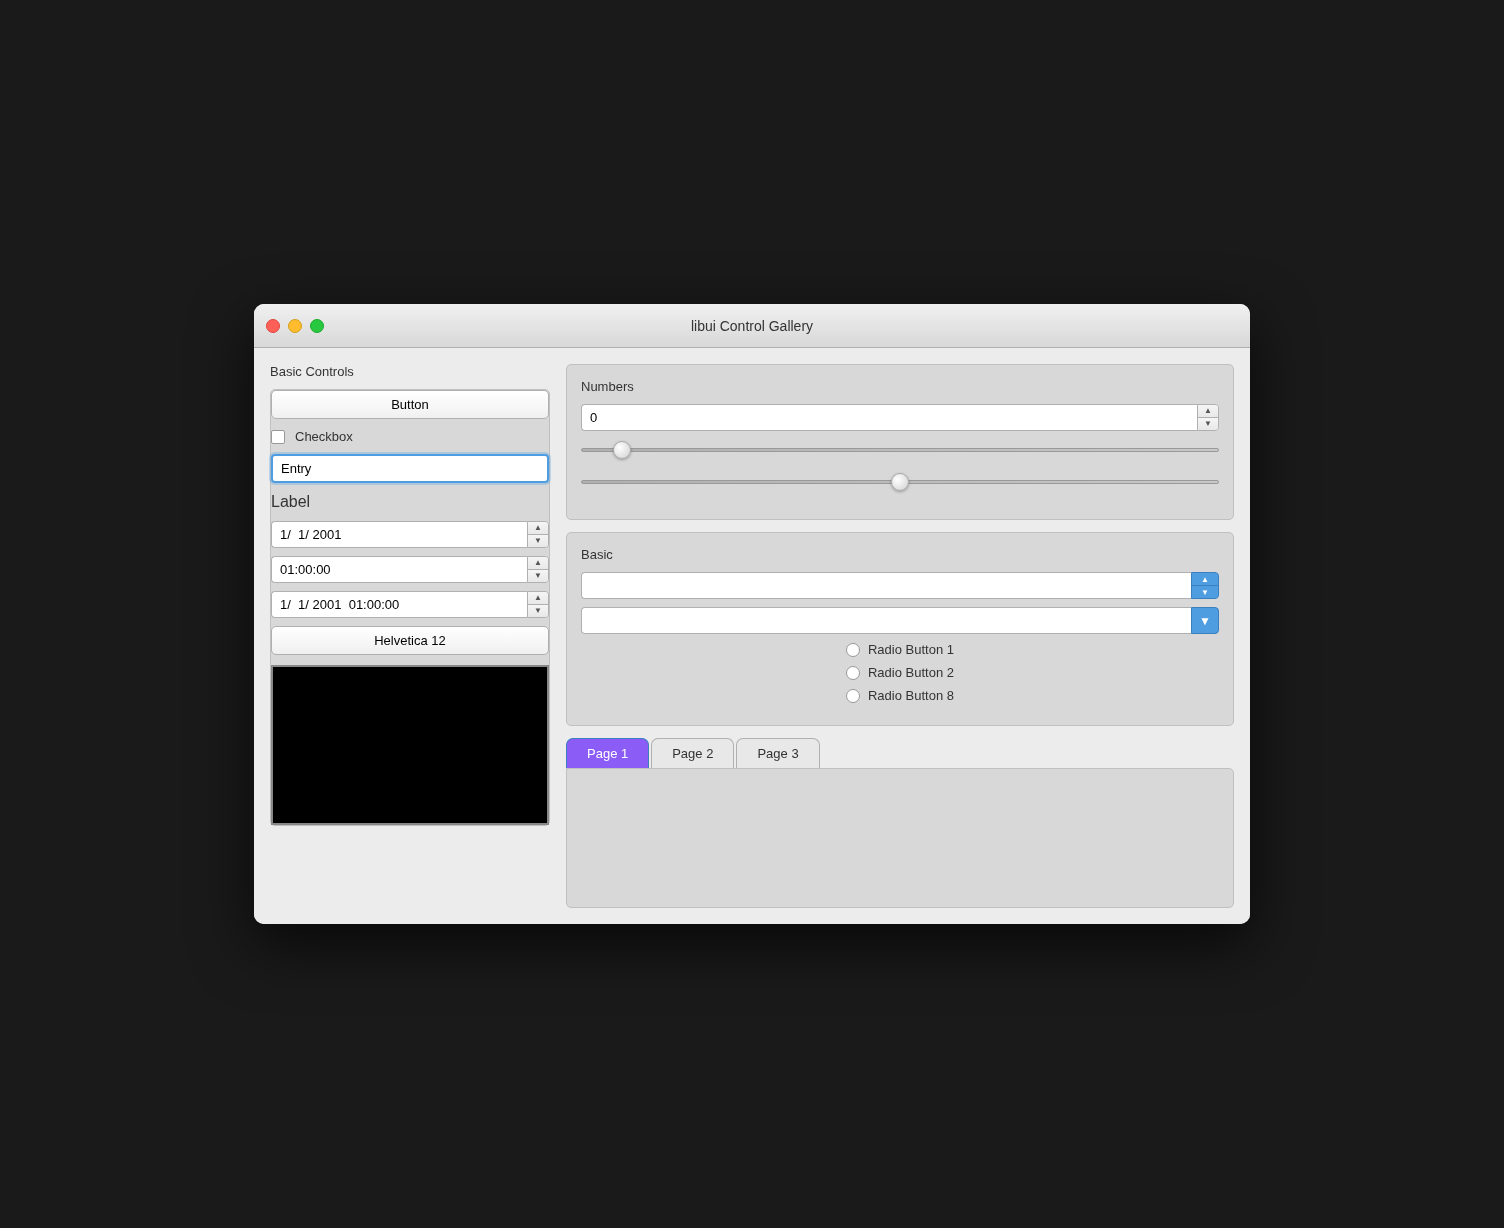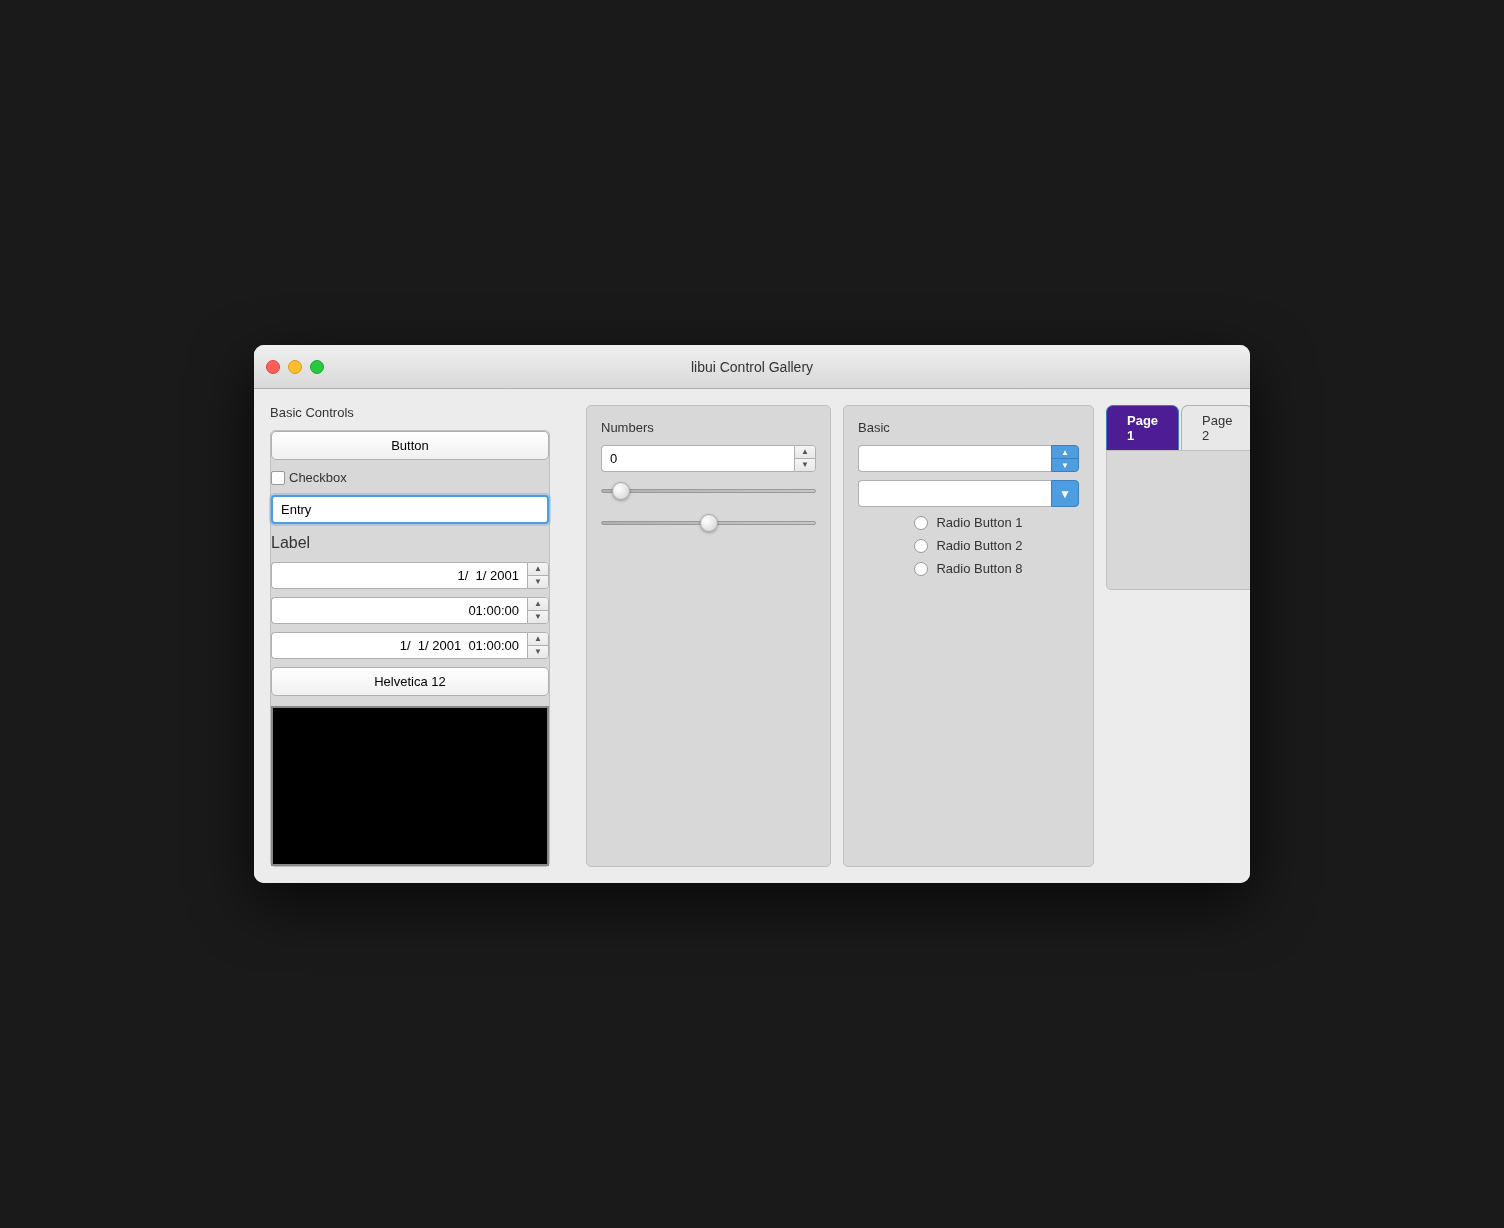--- a/index.html
+++ b/index.html
@@ -95,21 +95,21 @@
       border-radius: 5px;
       font-size: 13px;
       cursor: pointer;
       text-align: center;
       margin-bottom: 10px;
     }
 
     .checkbox-row {
       display: flex;
       align-items: center;
-      gap: 4px;
+      gap: 10px;
       margin-bottom: 10px;
     }
 
     .checkbox-control {
       width: 14px;
       height: 14px;
       border: 1px solid #999;
       background: white;
       border-radius: 2px;
     }
@@ -144,21 +144,20 @@
     }
 
     .spinner-input {
       flex: 1;
       padding: 5px 8px;
       border: 1px solid #b0b0b0;
       border-right: none;
       border-radius: 4px 0 0 4px;
       font-size: 13px;
       background: white;
-      text-align: right;
     }
 
     .spinner-buttons {
       display: flex;
       flex-direction: column;
       border: 1px solid #b0b0b0;
       border-radius: 0 4px 4px 0;
       overflow: hidden;
       background: #e8e8e8;
       width: 22px;
@@ -197,23 +196,22 @@
       width: 100%;
       height: 160px;
       background: #000000;
       border: 2px solid #888;
     }
 
     
     .right-panel {
       flex: 1;
       display: flex;
-      flex-direction: row;
+      flex-direction: column;
       gap: 12px;
-      margin-left: 20px;
     }
 
     .numbers-section, .lists-section {
       background: #d8d8d8;
       border: 1px solid #c0c0c0;
       border-radius: 5px;
       padding: 14px;
     }
 
     .number-spinner-row {
@@ -349,24 +347,23 @@
     .tab-item {
       padding: 7px 20px;
       border-radius: 7px 7px 0 0;
       font-size: 13px;
       cursor: pointer;
       border: 1px solid #b0b0b0;
       border-bottom: none;
     }
 
     .tab-item.active {
-      background: #4c1d95;
+      background: #8b5cf6;
       color: white;
       border-color: #3a80c0;
-      font-weight: bold;
     }
 
     .tab-item.inactive {
       background: #e8e8e8;
       color: #333;
     }
 
     .tab-content {
       background: #d8d8d8;
       border: 1px solid #c0c0c0;

